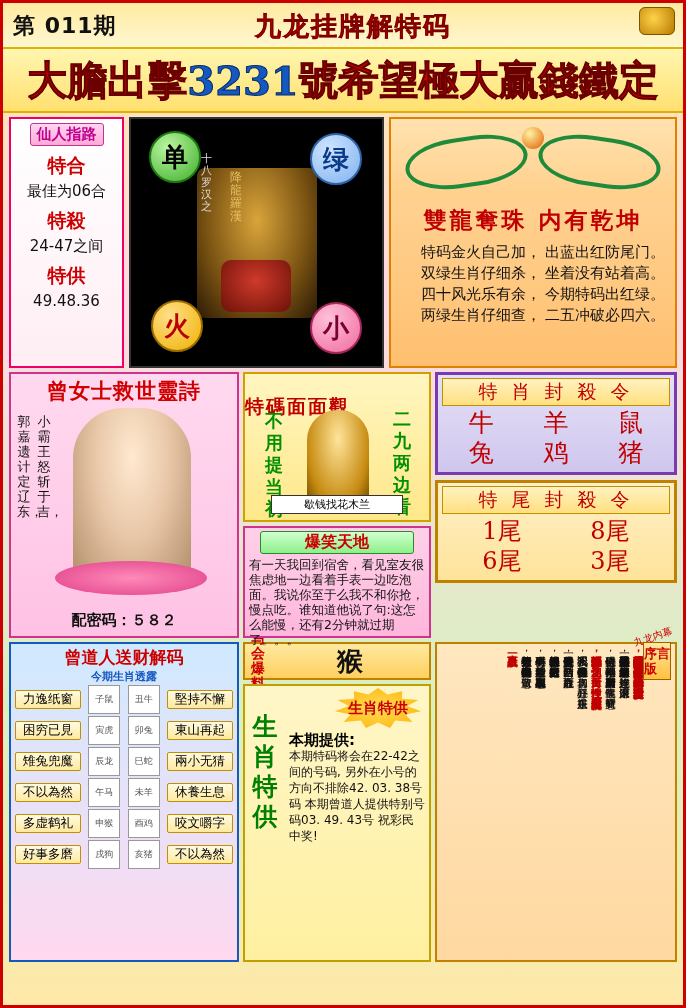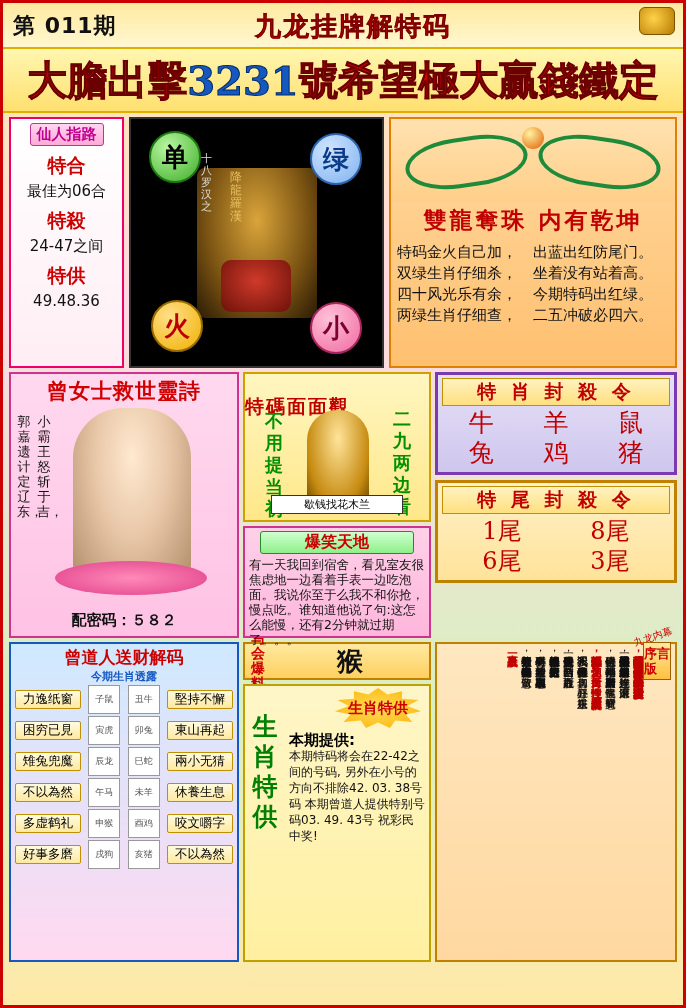--- a/index.html
+++ b/index.html
@@ -31,21 +31,21 @@
   .vtext{position:absolute;left:70px;top:34px;width:18px;color:#ddd;font-size:11px;line-height:12px;}
   .vtext2{position:absolute;left:96px;top:52px;width:18px;color:#e8c060;font-size:12px;line-height:13px;text-align:center;}
   .box-right{flex:1;background:linear-gradient(#ffd9a0,#ffc070);border:2px solid #e08000;box-sizing:border-box;position:relative;}
   .dragons{height:82px;background:linear-gradient(#ffe2b0,#ffcf8a);position:relative;overflow:hidden;}
   .drg{position:absolute;top:18px;width:115px;height:42px;border:4px solid #1f8a3a;border-radius:50%/60%;background:transparent;}
   .drg.l{left:14px;transform:rotate(-8deg);}
   .drg.r{right:14px;transform:rotate(8deg);}
   .pearl{position:absolute;left:50%;top:8px;transform:translateX(-50%);width:22px;height:22px;border-radius:50%;background:radial-gradient(circle at 35% 30%,#fff3a0,#e05a00);}
   .drg-title{text-align:center;font-size:23px;font-weight:bold;color:#c00000;font-family:"DejaVu Serif","Liberation Serif",serif;margin-top:4px;letter-spacing:3px;}
   .poem{margin-top:6px;padding:0 6px;color:#111;font-size:15px;line-height:21px;font-family:"DejaVu Serif","Liberation Serif",serif;}
-  .poem div{display:flex;}
+  .poem div{display:flex;margin-left:24px;}
   .poem span{flex:1;}
   
   .row2{display:flex;padding:4px 6px 0 6px;gap:4px;box-sizing:border-box;height:270px;}
   .col-a{width:230px;background:linear-gradient(#ffd9ef,#ffc2e4);border:2px solid #d0338f;box-sizing:border-box;position:relative;}
   .col-a-title{text-align:center;font-size:21px;font-weight:bold;color:#d10000;font-family:"DejaVu Serif","Liberation Serif",serif;padding-top:3px;letter-spacing:1px;}
   .lady{position:absolute;left:62px;top:34px;width:118px;height:175px;background:radial-gradient(ellipse at 50% 28%,#ffe9d0,#e8c7a8 45%,#b08c68 100%);border-radius:50px 50px 18px 18px;}
   .lady:after{content:"";position:absolute;left:-18px;bottom:-12px;width:152px;height:34px;background:radial-gradient(ellipse,#ff8ab8,#e0408a);border-radius:50%;}
   .sidecol{position:absolute;left:6px;top:40px;width:14px;color:#111;font-size:13px;line-height:15px;text-align:center;}
   .mima{position:absolute;left:0;right:0;bottom:6px;text-align:center;font-size:15px;color:#111;font-weight:bold;}
   .col-b{width:188px;display:flex;flex-direction:column;gap:4px;}
@@ -53,21 +53,21 @@
   .tm-title{text-align:left;font-size:19px;font-weight:bold;color:#c00000;font-family:Liberation Mono, monospace;padding-top:20px;letter-spacing:2px;}
   .buddha{position:absolute;left:62px;top:36px;width:62px;height:95px;background:radial-gradient(ellipse at 50% 30%,#ffe49a,#c68a10 70%,#6b4a00);border-radius:30px 30px 10px 10px;}
   .vleft{position:absolute;left:18px;top:36px;width:22px;color:#009000;font-size:18px;font-weight:bold;line-height:22px;text-align:center;font-family:"DejaVu Serif","Liberation Serif",serif;}
   .vright{position:absolute;right:16px;top:34px;width:22px;color:#009000;font-size:18px;font-weight:bold;line-height:22px;text-align:center;font-family:"DejaVu Serif","Liberation Serif",serif;}
   .tm-note{position:absolute;left:26px;bottom:6px;width:130px;border:1px solid #333;background:#fff;text-align:center;font-size:11px;padding:1px 0;}
   .joke{height:112px;background:linear-gradient(#ffd0e8,#ffb6dc);border:2px solid #d0338f;box-sizing:border-box;position:relative;}
   .joke-title{display:block;margin:3px auto 0;width:152px;text-align:center;font-size:16px;font-weight:bold;color:#c00;background:linear-gradient(#cfffd0,#8ef08a);border:1px solid #2a8a2a;border-radius:3px;}
   .joke-body{padding:3px 4px 0 4px;font-size:12.5px;line-height:15px;color:#111;}
   .col-c{flex:1;display:flex;flex-direction:column;gap:5px;}
   .seal{background:linear-gradient(#e6e0f6,#cfc6ee);border:3px solid #7a3ab0;box-sizing:border-box;padding-bottom:4px;}
-  .seal-hd{margin:3px 4px 0;text-align:center;font-size:19px;font-weight:bold;color:#c00000;background:linear-gradient(#fff2c0,#ffe080);border:1px solid #c09000;letter-spacing:4px;font-family:"DejaVu Serif","Liberation Serif",serif;}
+  .seal-hd{margin:3px 4px 0;text-align:center;font-size:19px;font-weight:normal;color:#c00000;background:linear-gradient(#fff2c0,#ffe080);border:1px solid #c09000;letter-spacing:4px;font-family:"DejaVu Serif","Liberation Serif",serif;}
   .seal-grid{display:flex;flex-wrap:wrap;padding:2px 6px 0;}
   .seal-grid span{width:33.33%;text-align:center;font-size:25px;color:#c00000;font-family:"DejaVu Serif","Liberation Serif",serif;line-height:30px;}
   .tail-grid{display:flex;flex-wrap:wrap;padding:2px 10px 0;}
   .tail-grid span{width:50%;text-align:center;font-size:24px;color:#c00000;font-family:"DejaVu Serif","Liberation Serif",serif;line-height:30px;}
   .col-c .seal.t{background:linear-gradient(#fff0c8,#ffe39a);border-color:#c08000;}
   
   .row3{display:flex;padding:4px 6px 6px 6px;gap:4px;box-sizing:border-box;height:330px;}
   .zodiac{width:230px;background:linear-gradient(#cfe9ff,#ffd9f0);border:2px solid #1558c0;box-sizing:border-box;position:relative;}
   .z-t1{text-align:center;font-size:17px;font-weight:bold;color:#c00;font-family:"DejaVu Serif","Liberation Serif",serif;margin-top:2px;}
   .z-t2{text-align:center;font-size:11px;font-weight:bold;color:#1558c0;font-family:Liberation Serif, serif;}

